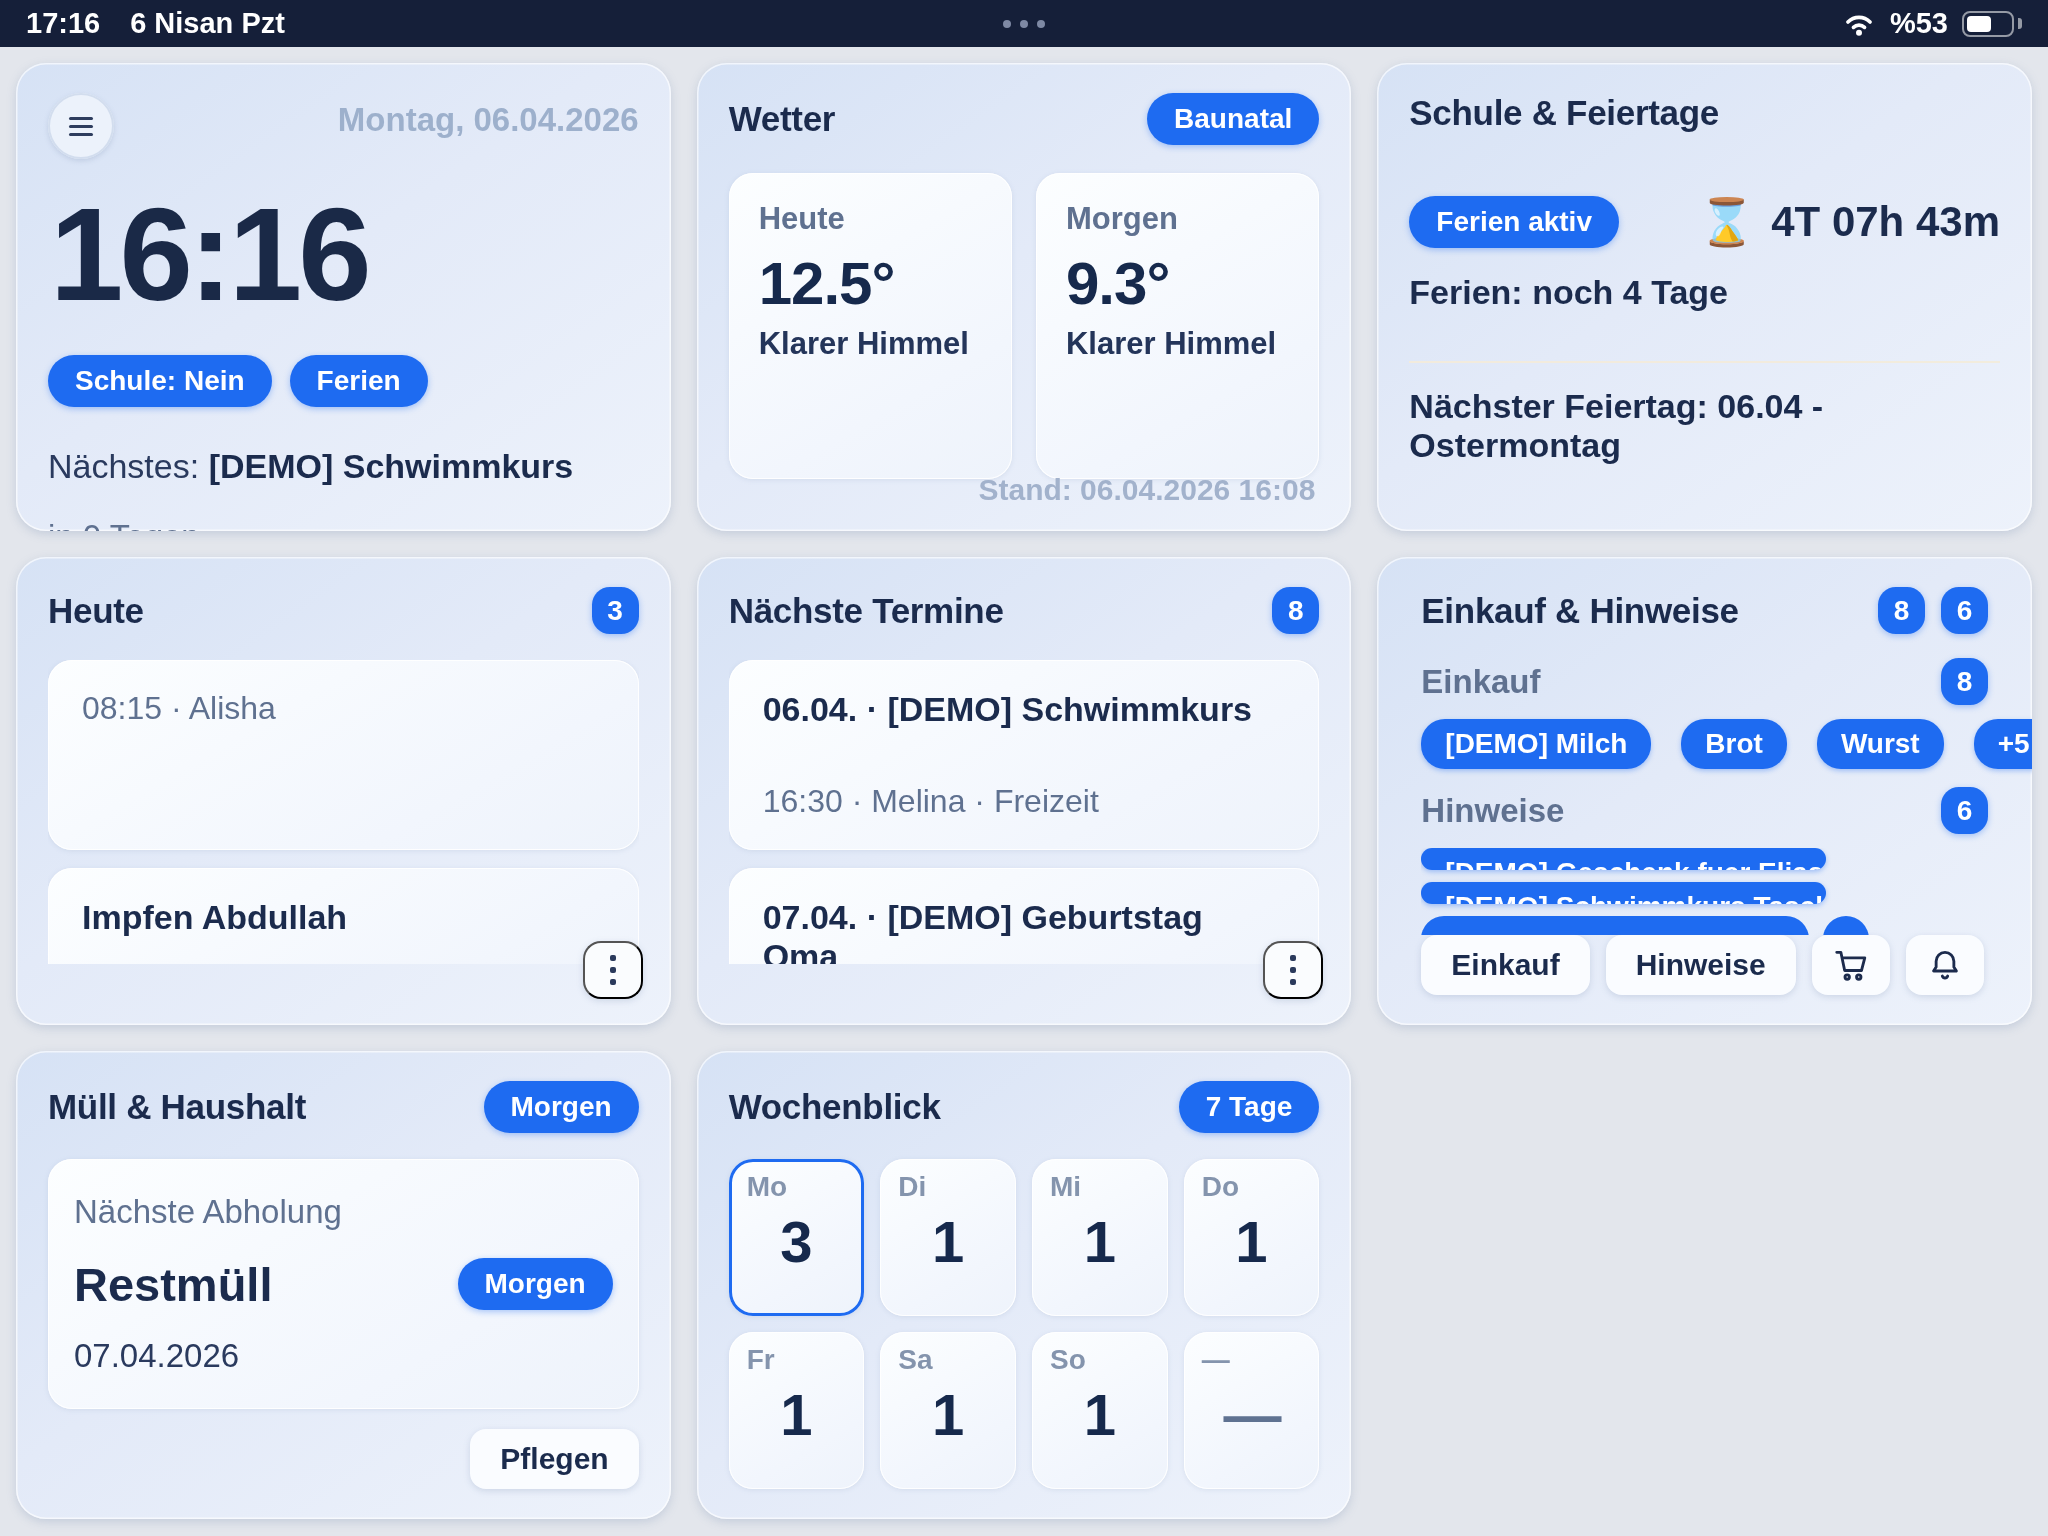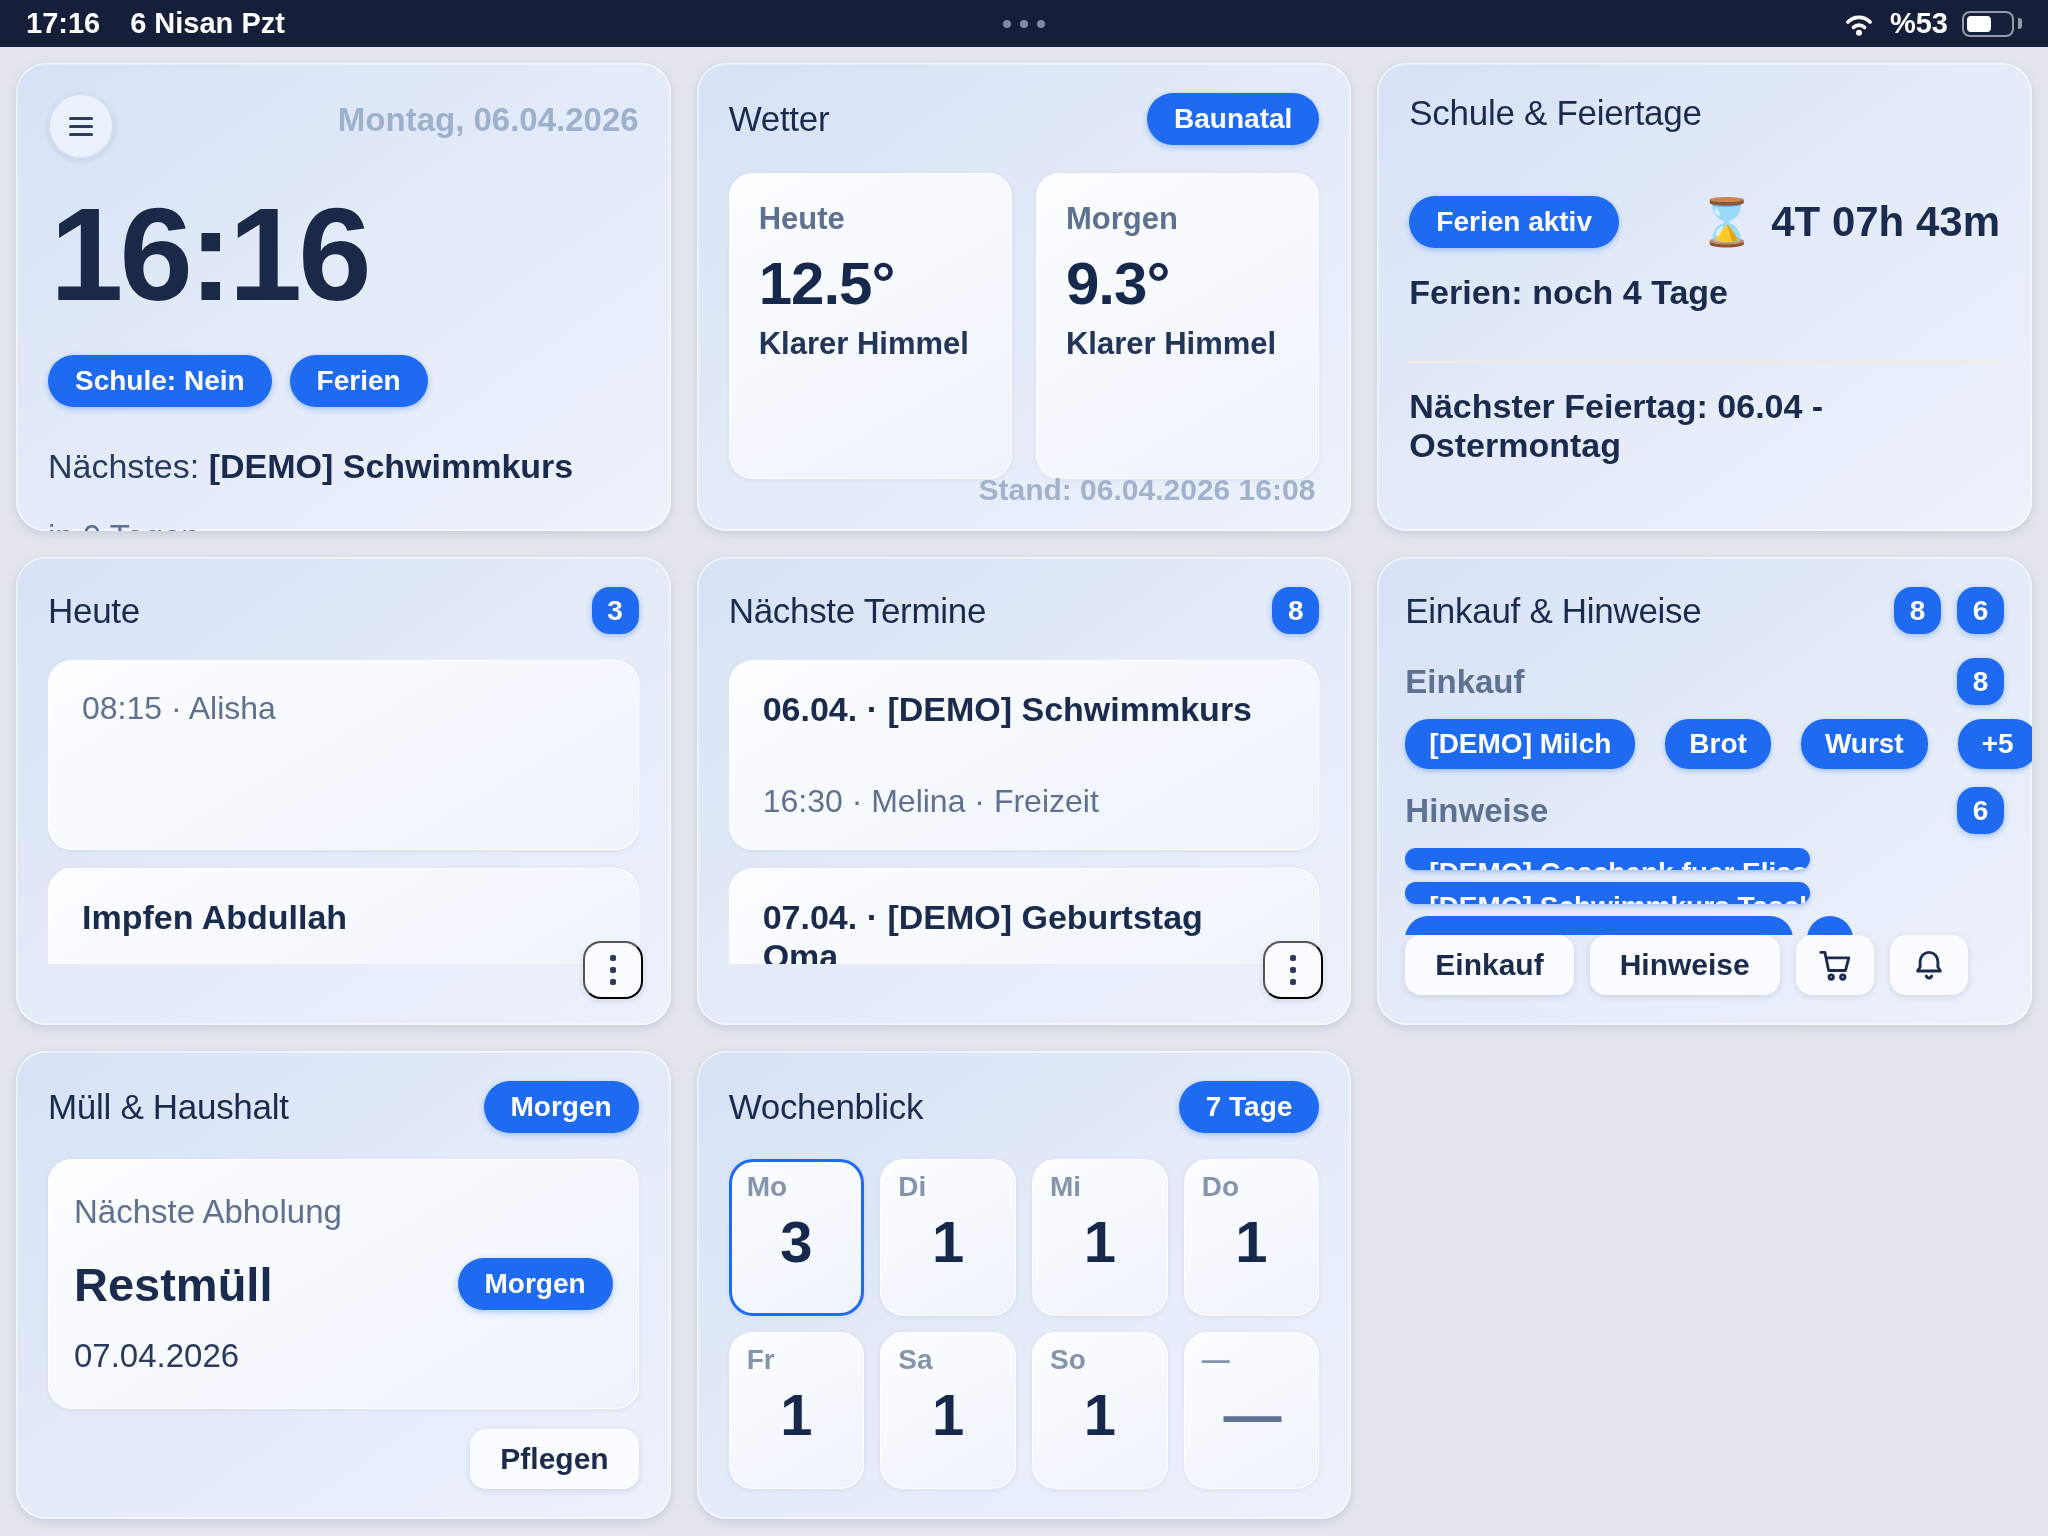--- a/index.html
+++ b/index.html
@@ -17,21 +17,21 @@
   .bat { position:relative; width:52px; height:26px; border:2.5px solid rgba(255,255,255,.55); border-radius:8px; }
   .bat .fill { position:absolute; left:3px; top:3px; bottom:3px; width:50%; background:#fff; border-radius:4px; }
   .bat-nub { width:4px; height:11px; background:rgba(255,255,255,.55); border-radius:0 3px 3px 0; margin-left:-10px; }
 
   
   .grid { display:grid; grid-template-columns:repeat(3,1fr); grid-auto-rows:468px; gap:26px; padding:16px; }
   .card { position:relative; border-radius:30px; padding:30px 32px; display:flex; flex-direction:column; overflow:hidden;
     background:linear-gradient(145deg,#d6e2f5 0%,#e3eaf8 45%,#edf2fb 100%);
     box-shadow:inset 0 0 0 1.5px rgba(255,255,255,.65), 0 3px 10px rgba(120,140,175,.28); }
   .card-head { display:flex; align-items:center; justify-content:space-between; flex:none; }
-  .card-title { font-size:35px; font-weight:400; color:#1b2b4d; letter-spacing:-.3px; }
+  .card-title { font-size:35px; font-weight:700; color:#1b2b4d; letter-spacing:-.3px; }
 
   .pill { background:#1e6bf1; color:#fff; font-weight:700; font-size:28px; line-height:1;
     padding:12px 27px; border-radius:27px; box-shadow:0 2px 6px rgba(30,107,241,.35); white-space:nowrap; }
   .cbadge { min-width:47px; height:47px; padding:0 10px; border-radius:38%; background:#1e6bf1; color:#fff;
     font-size:28px; font-weight:700; display:flex; align-items:center; justify-content:center;
     box-shadow:0 2px 6px rgba(30,107,241,.35); }
   .tile { background:linear-gradient(150deg,#fcfeff 0%,#f2f6fd 70%,#eef3fb 100%); border-radius:24px;
     box-shadow:inset 0 0 0 1px rgba(255,255,255,.9), 0 1px 5px rgba(130,150,185,.18); }
   .ghost-btn { background:#fafcff; border:none; border-radius:16px; height:60px; padding:0 30px;
     font-family:inherit; font-size:30px; font-weight:600; color:#1b2b4d;
@@ -72,21 +72,21 @@
 
   
   .list { margin-top:26px; display:flex; flex-direction:column; gap:18px; height:304px; overflow:hidden; }
   .item { padding:30px 34px; display:flex; flex-direction:column; justify-content:space-between; flex:none; }
   .item.tall { height:190px; }
   .item.clipped { height:150px; }
   .item-title { font-size:34px; font-weight:700; color:#1b2b4d; }
   .item-meta { font-size:32px; color:#5f7190; }
 
   
-  .card.shopping { padding:30px 28px; }
+  .card.shopping { padding:30px 44px; }
   .sh-row { display:flex; justify-content:space-between; align-items:center; margin-top:24px; }
   .sh-label { font-size:33px; color:#5f7190; font-weight:600; }
   .head-badges { display:flex; gap:16px; }
   .chips { display:flex; gap:30px; margin-top:14px; }
   .chip { background:#1e6bf1; color:#fff; font-weight:700; font-size:28px; line-height:1; padding:11px 24px;
     border-radius:24px; white-space:nowrap; box-shadow:0 2px 5px rgba(30,107,241,.35); }
   .note-chips { display:flex; flex-direction:column; align-items:flex-start; gap:12px; margin-top:14px;
     height:120px; overflow:hidden; }
   .note-chips .chip { max-width:405px; overflow:hidden; }
   .stub-row { display:flex; gap:14px; }

